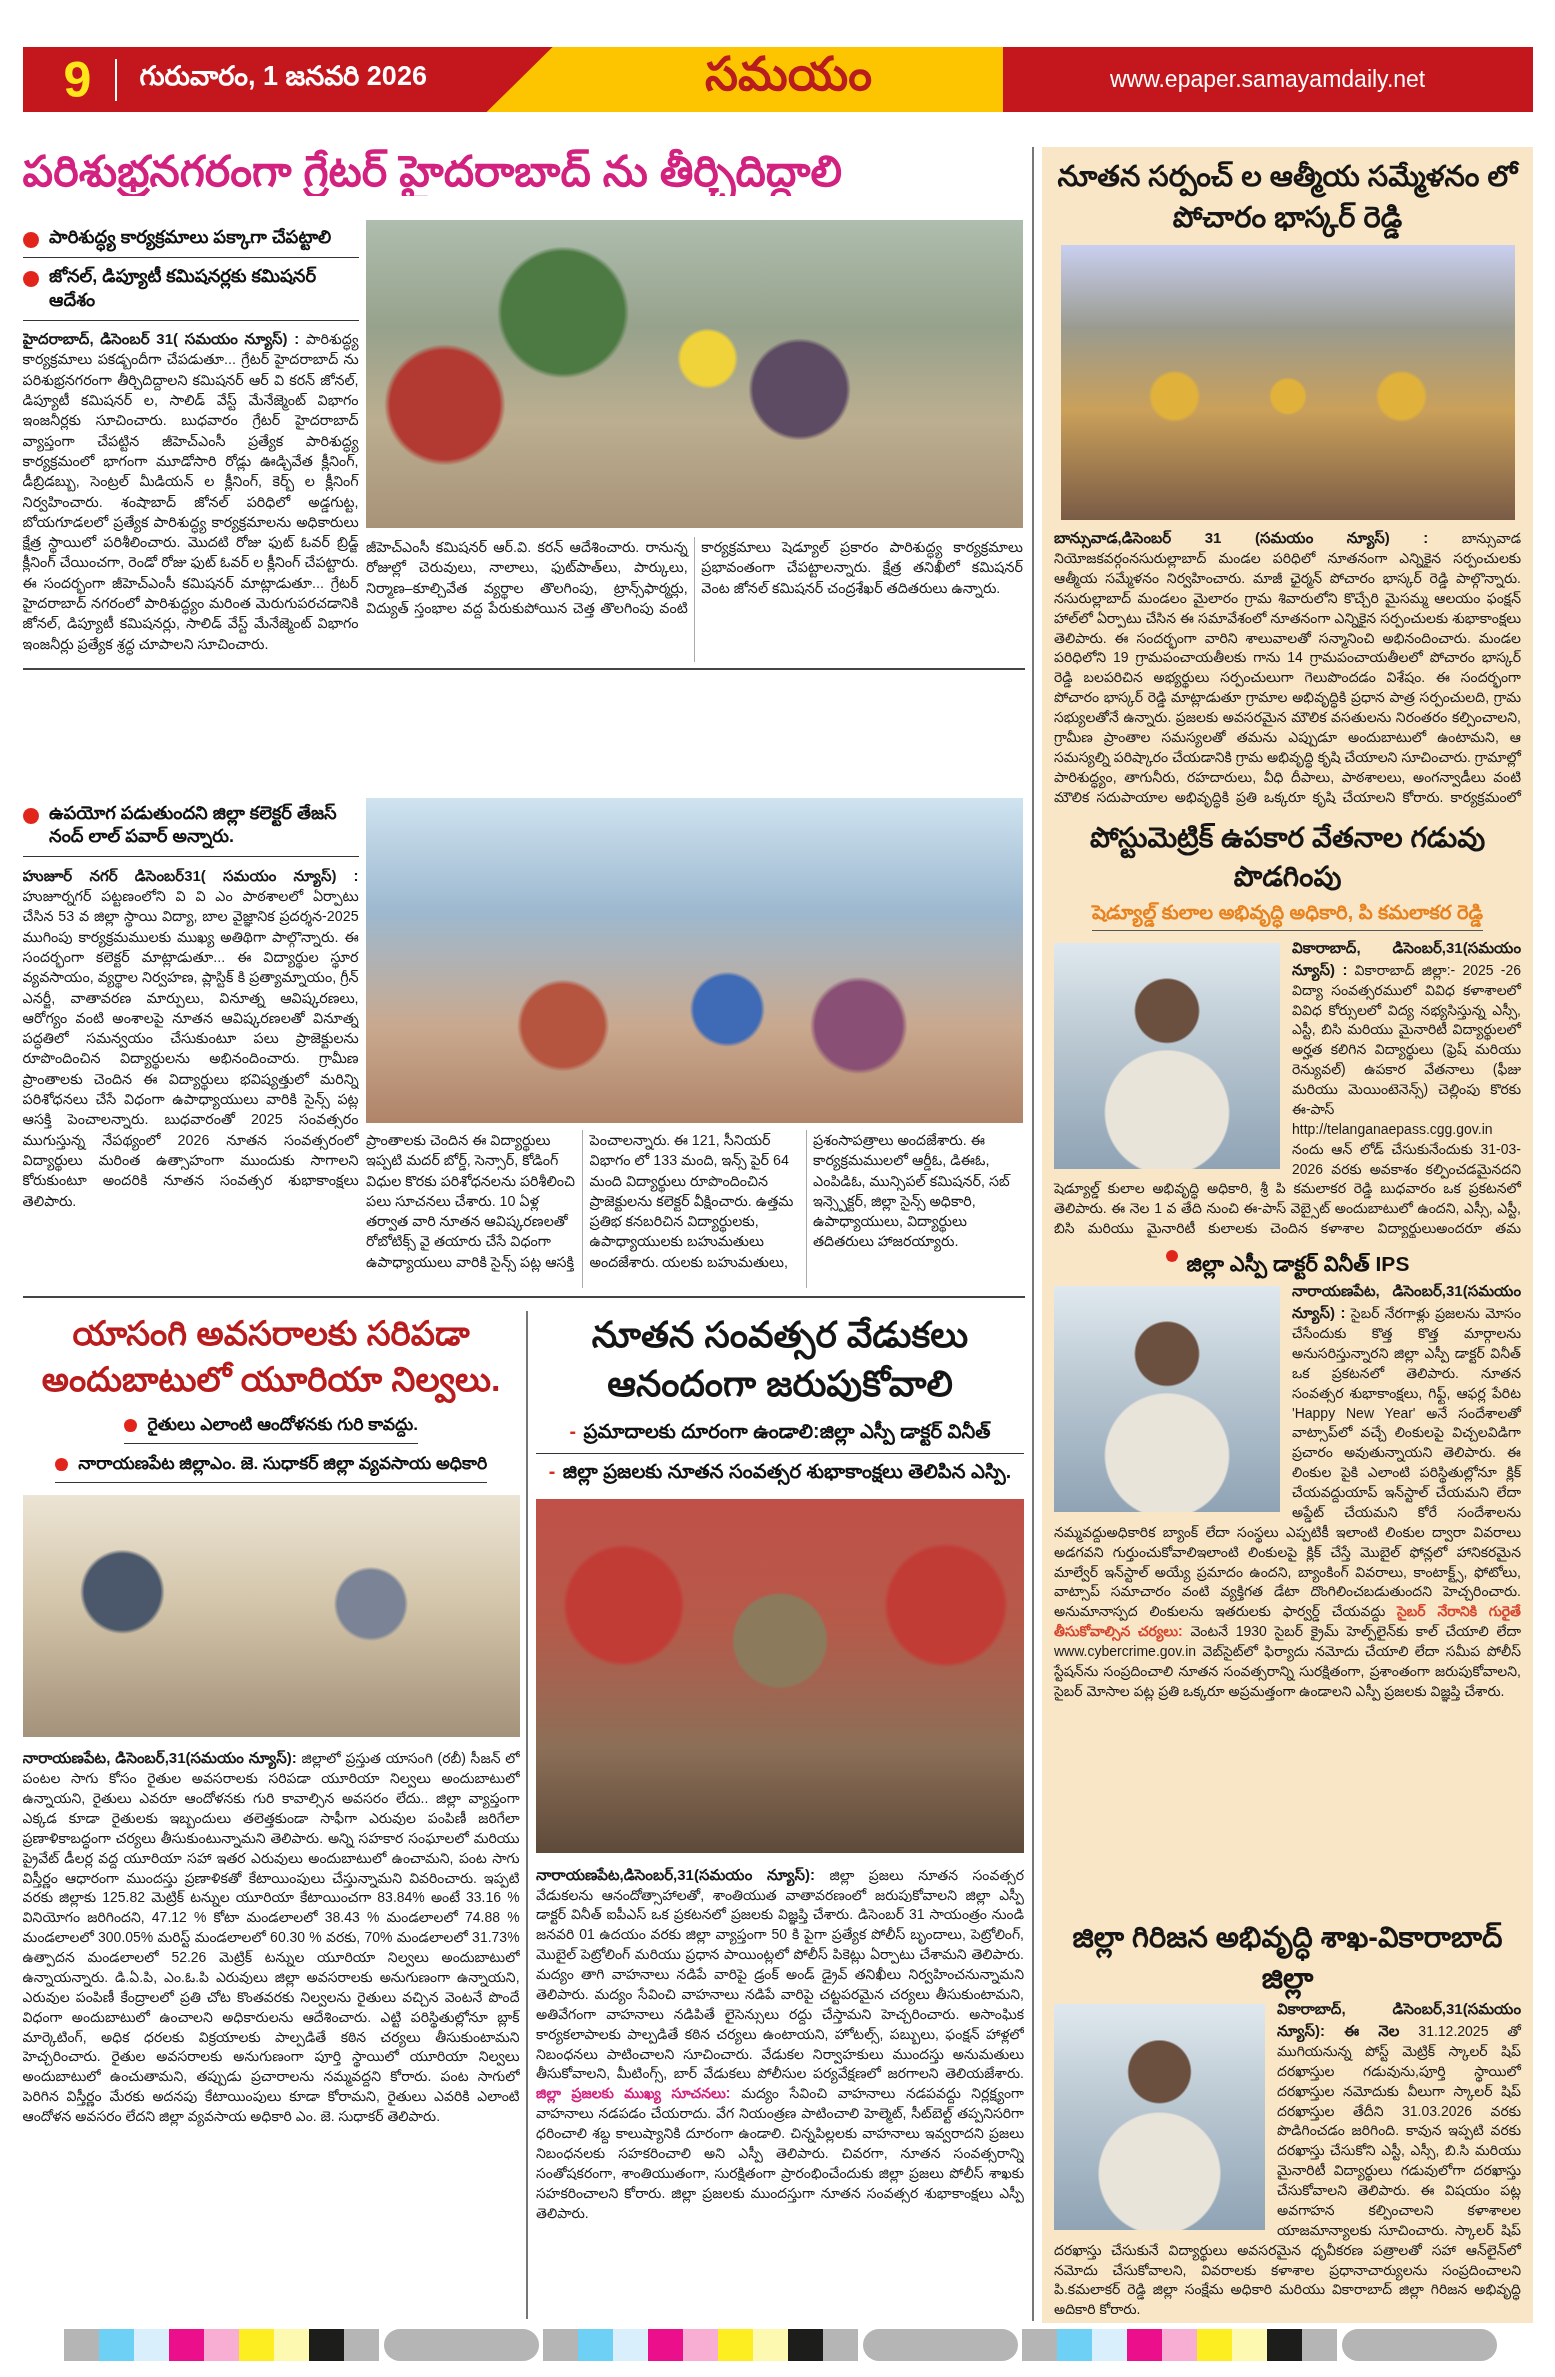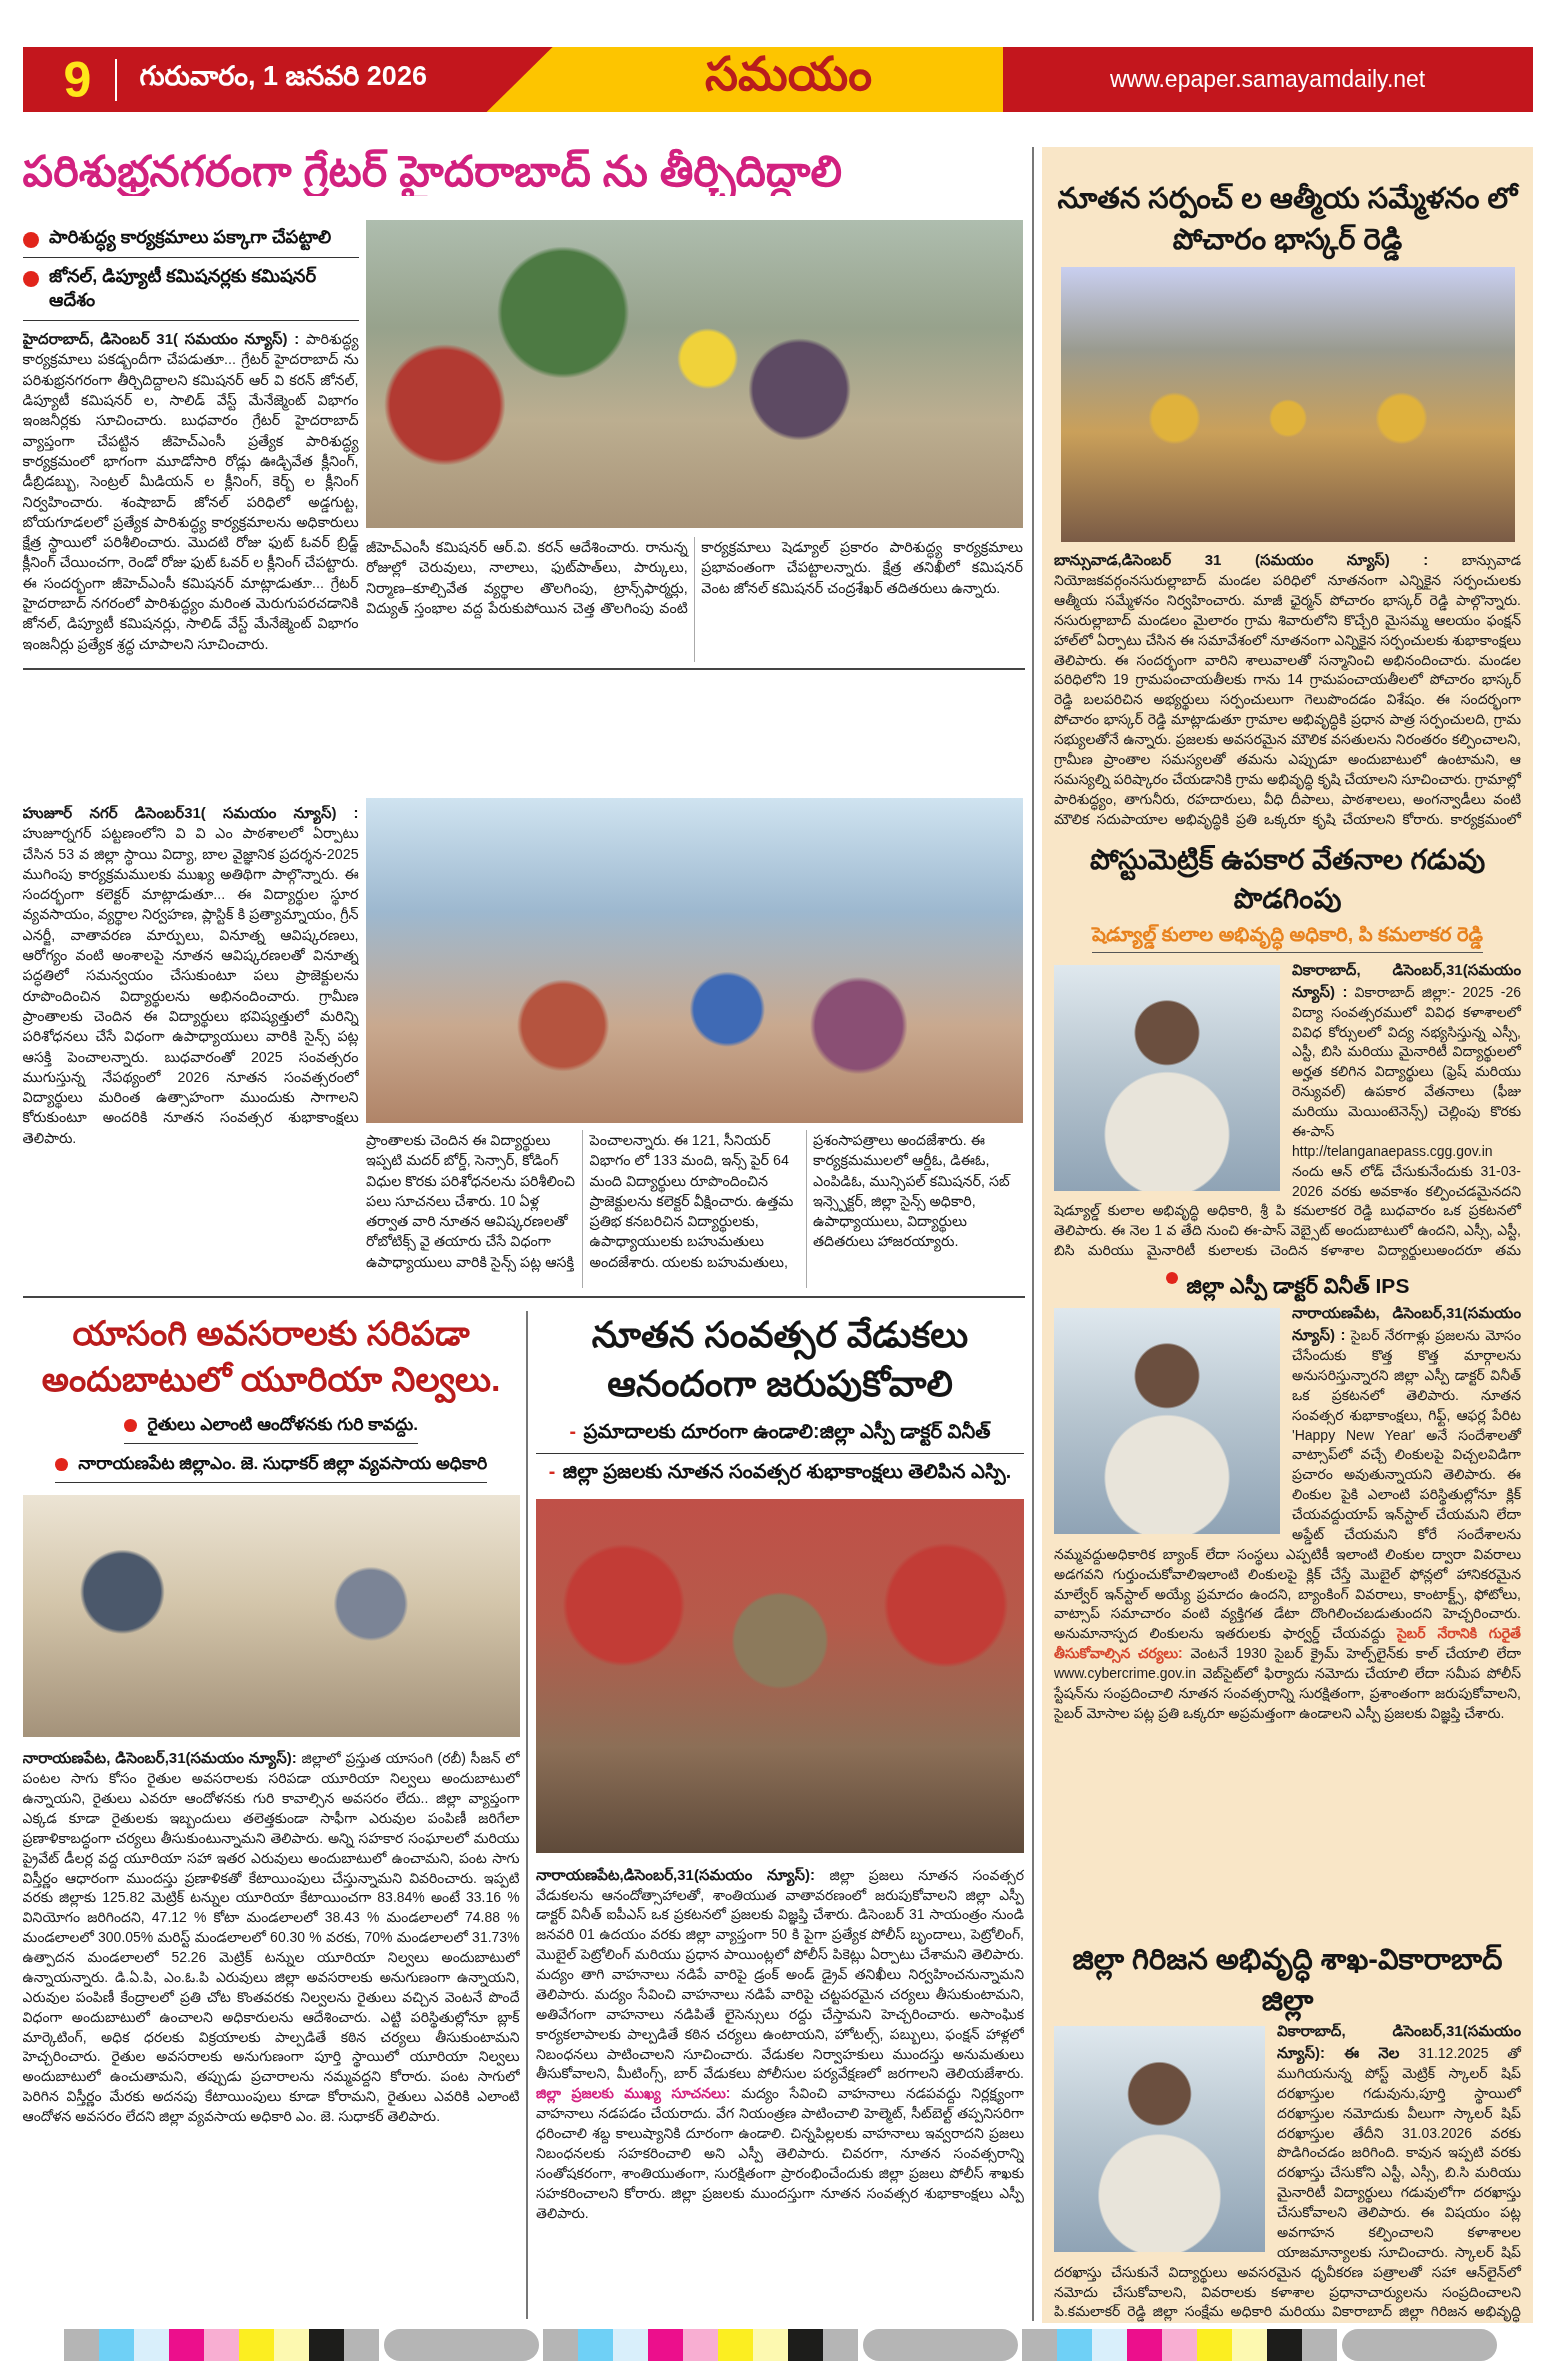--- a/index.html
+++ b/index.html
@@ -130,20 +130,24 @@
   </div>
 
   <div class="photo ph1" style="left:366px;top:220px;width:657px;height:308px;"></div>
 
   <div class="below-photo body" style="left:366px;top:537px;width:657px;height:125px;columns:2;">జీహెచ్ఎంసీ కమిషనర్ ఆర్.వి. కరన్ ఆదేశించారు. రానున్న రోజుల్లో చెరువులు, నాలాలు, ఫుట్‌పాత్‌లు, పార్కులు, నిర్మాణ–కూల్చివేత వ్యర్థాల తొలగింపు, ట్రాన్స్‌ఫార్మర్లు, విద్యుత్ స్తంభాల వద్ద పేరుకుపోయిన చెత్త తొలగింపు వంటి కార్యక్రమాలు షెడ్యూల్ ప్రకారం పారిశుద్ధ్య కార్యక్రమాలు ప్రభావంతంగా చేపట్టాలన్నారు. క్షేత్ర తనిఖీలో కమిషనర్ వెంట జోనల్ కమిషనర్ చంద్రశేఖర్ తదితరులు ఉన్నారు.</div>
 
   <div class="hr" style="left:22.6px;top:668px;width:1002px;"></div>
 
 
   <div class="col-left" style="top:802px;height:486px;">
+    <div class="bullet-row">
+      <span class="dot"></span>
+      <span class="bullet-text">ఉపయోగ పడుతుందని జిల్లా కలెక్టర్ తేజస్ నంద్ లాల్ పవార్ అన్నారు.</span>
+    </div>
     <p class="body">
       <b class="dateline">హుజూర్ నగర్ డిసెంబర్31( సమయం న్యూస్) :</b>
       <span>హుజూర్నగర్ పట్టణంలోని వి వి ఎం పాఠశాలలో ఏర్పాటు చేసిన 53 వ జిల్లా స్థాయి విద్యా, బాల వైజ్ఞానిక ప్రదర్శన-2025 ముగింపు కార్యక్రమములకు ముఖ్య అతిథిగా పాల్గొన్నారు. ఈ సందర్భంగా కలెక్టర్ మాట్లాడుతూ... ఈ విద్యార్థుల స్థూర వ్యవసాయం, వ్యర్థాల నిర్వహణ, ప్లాస్టిక్ కి ప్రత్యామ్నాయం, గ్రీన్ ఎనర్జీ, వాతావరణ మార్పులు, వినూత్న ఆవిష్కరణలు, ఆరోగ్యం వంటి అంశాలపై నూతన ఆవిష్కరణలతో వినూత్న పద్ధతిలో సమన్వయం చేసుకుంటూ పలు ప్రాజెక్టులను రూపొందించిన విద్యార్థులను అభినందించారు. గ్రామీణ ప్రాంతాలకు చెందిన ఈ విద్యార్థులు భవిష్యత్తులో మరిన్ని పరిశోధనలు చేసే విధంగా ఉపాధ్యాయులు వారికి సైన్స్ పట్ల ఆసక్తి పెంచాలన్నారు. బుధవారంతో 2025 సంవత్సరం ముగుస్తున్న నేపథ్యంలో 2026 నూతన సంవత్సరంలో విద్యార్థులు మరింత ఉత్సాహంగా ముందుకు సాగాలని కోరుకుంటూ అందరికి నూతన సంవత్సర శుభాకాంక్షలు తెలిపారు.</span>
     </p>
   </div>
 
   <div class="photo ph2" style="left:366px;top:798px;width:657px;height:325px;"></div>
 
   <div class="below-photo" style="left:366px;top:1130px;width:657px;height:158px;columns:3;">
     <span class="body">ప్రాంతాలకు చెందిన ఈ విద్యార్థులు ఇప్పటి మదర్ బోర్డ్, సెన్సార్, కోడింగ్ విధుల కొరకు పరిశోధనలను పరిశీలించి పలు సూచనలు చేశారు. 10 ఏళ్ల తర్వాత వారి నూతన ఆవిష్కరణలతో రోబోటిక్స్ వై తయారు చేసే విధంగా ఉపాధ్యాయులు వారికి సైన్స్ పట్ల ఆసక్తి పెంచాలన్నారు.</span>
@@ -192,21 +196,21 @@
       <span>జిల్లా ప్రజలు నూతన సంవత్సర వేడుకలను ఆనందోత్సాహాలతో, శాంతియుత వాతావరణంలో జరుపుకోవాలని జిల్లా ఎస్పీ డాక్టర్ వినీత్ ఐపీఎస్ ఒక ప్రకటనలో ప్రజలకు విజ్ఞప్తి చేశారు. డిసెంబర్ 31 సాయంత్రం నుండి జనవరి 01 ఉదయం వరకు జిల్లా వ్యాప్తంగా 50 కి పైగా ప్రత్యేక పోలీస్ బృందాలు, పెట్రోలింగ్, మొబైల్ పెట్రోలింగ్ మరియు ప్రధాన పాయింట్లలో పోలీస్ పికెట్లు ఏర్పాటు చేశామని తెలిపారు. మద్యం తాగి వాహనాలు నడిపే వారిపై డ్రంక్ అండ్ డ్రైవ్ తనిఖీలు నిర్వహించనున్నామని తెలిపారు. మద్యం సేవించి వాహనాలు నడిపే వారిపై చట్టపరమైన చర్యలు తీసుకుంటామని, అతివేగంగా వాహనాలు నడిపితే లైసెన్సులు రద్దు చేస్తామని హెచ్చరించారు. అసాంఘిక కార్యకలాపాలకు పాల్పడితే కఠిన చర్యలు ఉంటాయని, హోటల్స్, పబ్బులు, ఫంక్షన్ హాళ్లలో నిబంధనలు పాటించాలని సూచించారు. వేడుకల నిర్వాహకులు ముందస్తు అనుమతులు తీసుకోవాలని, మీటింగ్స్, బార్ వేడుకలు పోలీసుల పర్యవేక్షణలో జరగాలని తెలియజేశారు.</span>
       <span class="inline-subhead">జిల్లా ప్రజలకు ముఖ్య సూచనలు:</span>
       <span>మద్యం సేవించి వాహనాలు నడపవద్దు నిర్లక్ష్యంగా వాహనాలు నడపడం చేయరాదు. వేగ నియంత్రణ పాటించాలి హెల్మెట్, సీట్‌బెల్ట్ తప్పనిసరిగా ధరించాలి శబ్ద కాలుష్యానికి దూరంగా ఉండాలి. చిన్నపిల్లలకు వాహనాలు ఇవ్వరాదని ప్రజలు నిబంధనలకు సహకరించాలి అని ఎస్పీ తెలిపారు. చివరగా, నూతన సంవత్సరాన్ని సంతోషకరంగా, శాంతియుతంగా, సురక్షితంగా ప్రారంభించేందుకు జిల్లా ప్రజలు పోలీస్ శాఖకు సహకరించాలని కోరారు. జిల్లా ప్రజలకు ముందస్తుగా నూతన సంవత్సర శుభాకాంక్షలు ఎస్పీ తెలిపారు.</span>
     </p>
   </div>
 
   <div class="vr" style="left:1032px;top:147px;height:2174px;"></div>
 
   <div class="rail">
 
-    <div class="rail-sec" style="height:662px;margin-top:22px;">
+    <div class="rail-sec" style="height:662px;">
       <div class="rail-head">నూతన సర్పంచ్ ల ఆత్మీయ సమ్మేళనం లో పోచారం భాస్కర్ రెడ్డి</div>
       <div class="photo phg rail-photo-wide" style="position:relative;"></div>
       <p class="body">
         <b class="dateline">బాన్సువాడ,డిసెంబర్ 31 (సమయం న్యూస్) :</b>
         <span>బాన్సువాడ నియోజకవర్గంనసురుల్లాబాద్ మండల పరిధిలో నూతనంగా ఎన్నికైన సర్పంచులకు ఆత్మీయ సమ్మేళనం నిర్వహించారు. మాజీ ఛైర్మన్ పోచారం భాస్కర్ రెడ్డి పాల్గొన్నారు. నసురుల్లాబాద్ మండలం మైలారం గ్రామ శివారులోని కొచ్చేరి మైసమ్మ ఆలయం ఫంక్షన్ హాల్‌లో ఏర్పాటు చేసిన ఈ సమావేశంలో నూతనంగా ఎన్నికైన సర్పంచులకు శుభాకాంక్షలు తెలిపారు. ఈ సందర్భంగా వారిని శాలువాలతో సన్మానించి అభినందించారు. మండల పరిధిలోని 19 గ్రామపంచాయతీలకు గాను 14 గ్రామపంచాయతీలలో పోచారం భాస్కర్ రెడ్డి బలపరిచిన అభ్యర్థులు సర్పంచులుగా గెలుపొందడం విశేషం. ఈ సందర్భంగా పోచారం భాస్కర్ రెడ్డి మాట్లాడుతూ గ్రామాల అభివృద్ధికి ప్రధాన పాత్ర సర్పంచులది, గ్రామ సభ్యులతోనే ఉన్నారు. ప్రజలకు అవసరమైన మౌలిక వసతులను నిరంతరం కల్పించాలని, గ్రామీణ ప్రాంతాల సమస్యలతో తమను ఎప్పుడూ అందుబాటులో ఉంటామని, ఆ సమస్యల్ని పరిష్కారం చేయడానికి గ్రామ అభివృద్ధి కృషి చేయాలని సూచించారు. గ్రామాల్లో పారిశుద్ధ్యం, తాగునీరు, రహదారులు, వీధి దీపాలు, పాఠశాలలు, అంగన్వాడీలు వంటి మౌలిక సదుపాయాల అభివృద్ధికి ప్రతి ఒక్కరూ కృషి చేయాలని కోరారు. కార్యక్రమంలో నాయకులు, ప్రజాప్రతినిధులు, సర్పంచులు, వార్డు సభ్యులు మరియు పార్టీ కార్యకర్తలు పెద్ద సంఖ్యలో పాల్గొన్నారు.</span>
       </p>
     </div>
 
     <div class="rail-sec" style="height:429px;">
       <div class="rail-head" style="font-size:28px;">పోస్టుమెట్రిక్ ఉపకార వేతనాల గడువు పొడగింపు</div>

